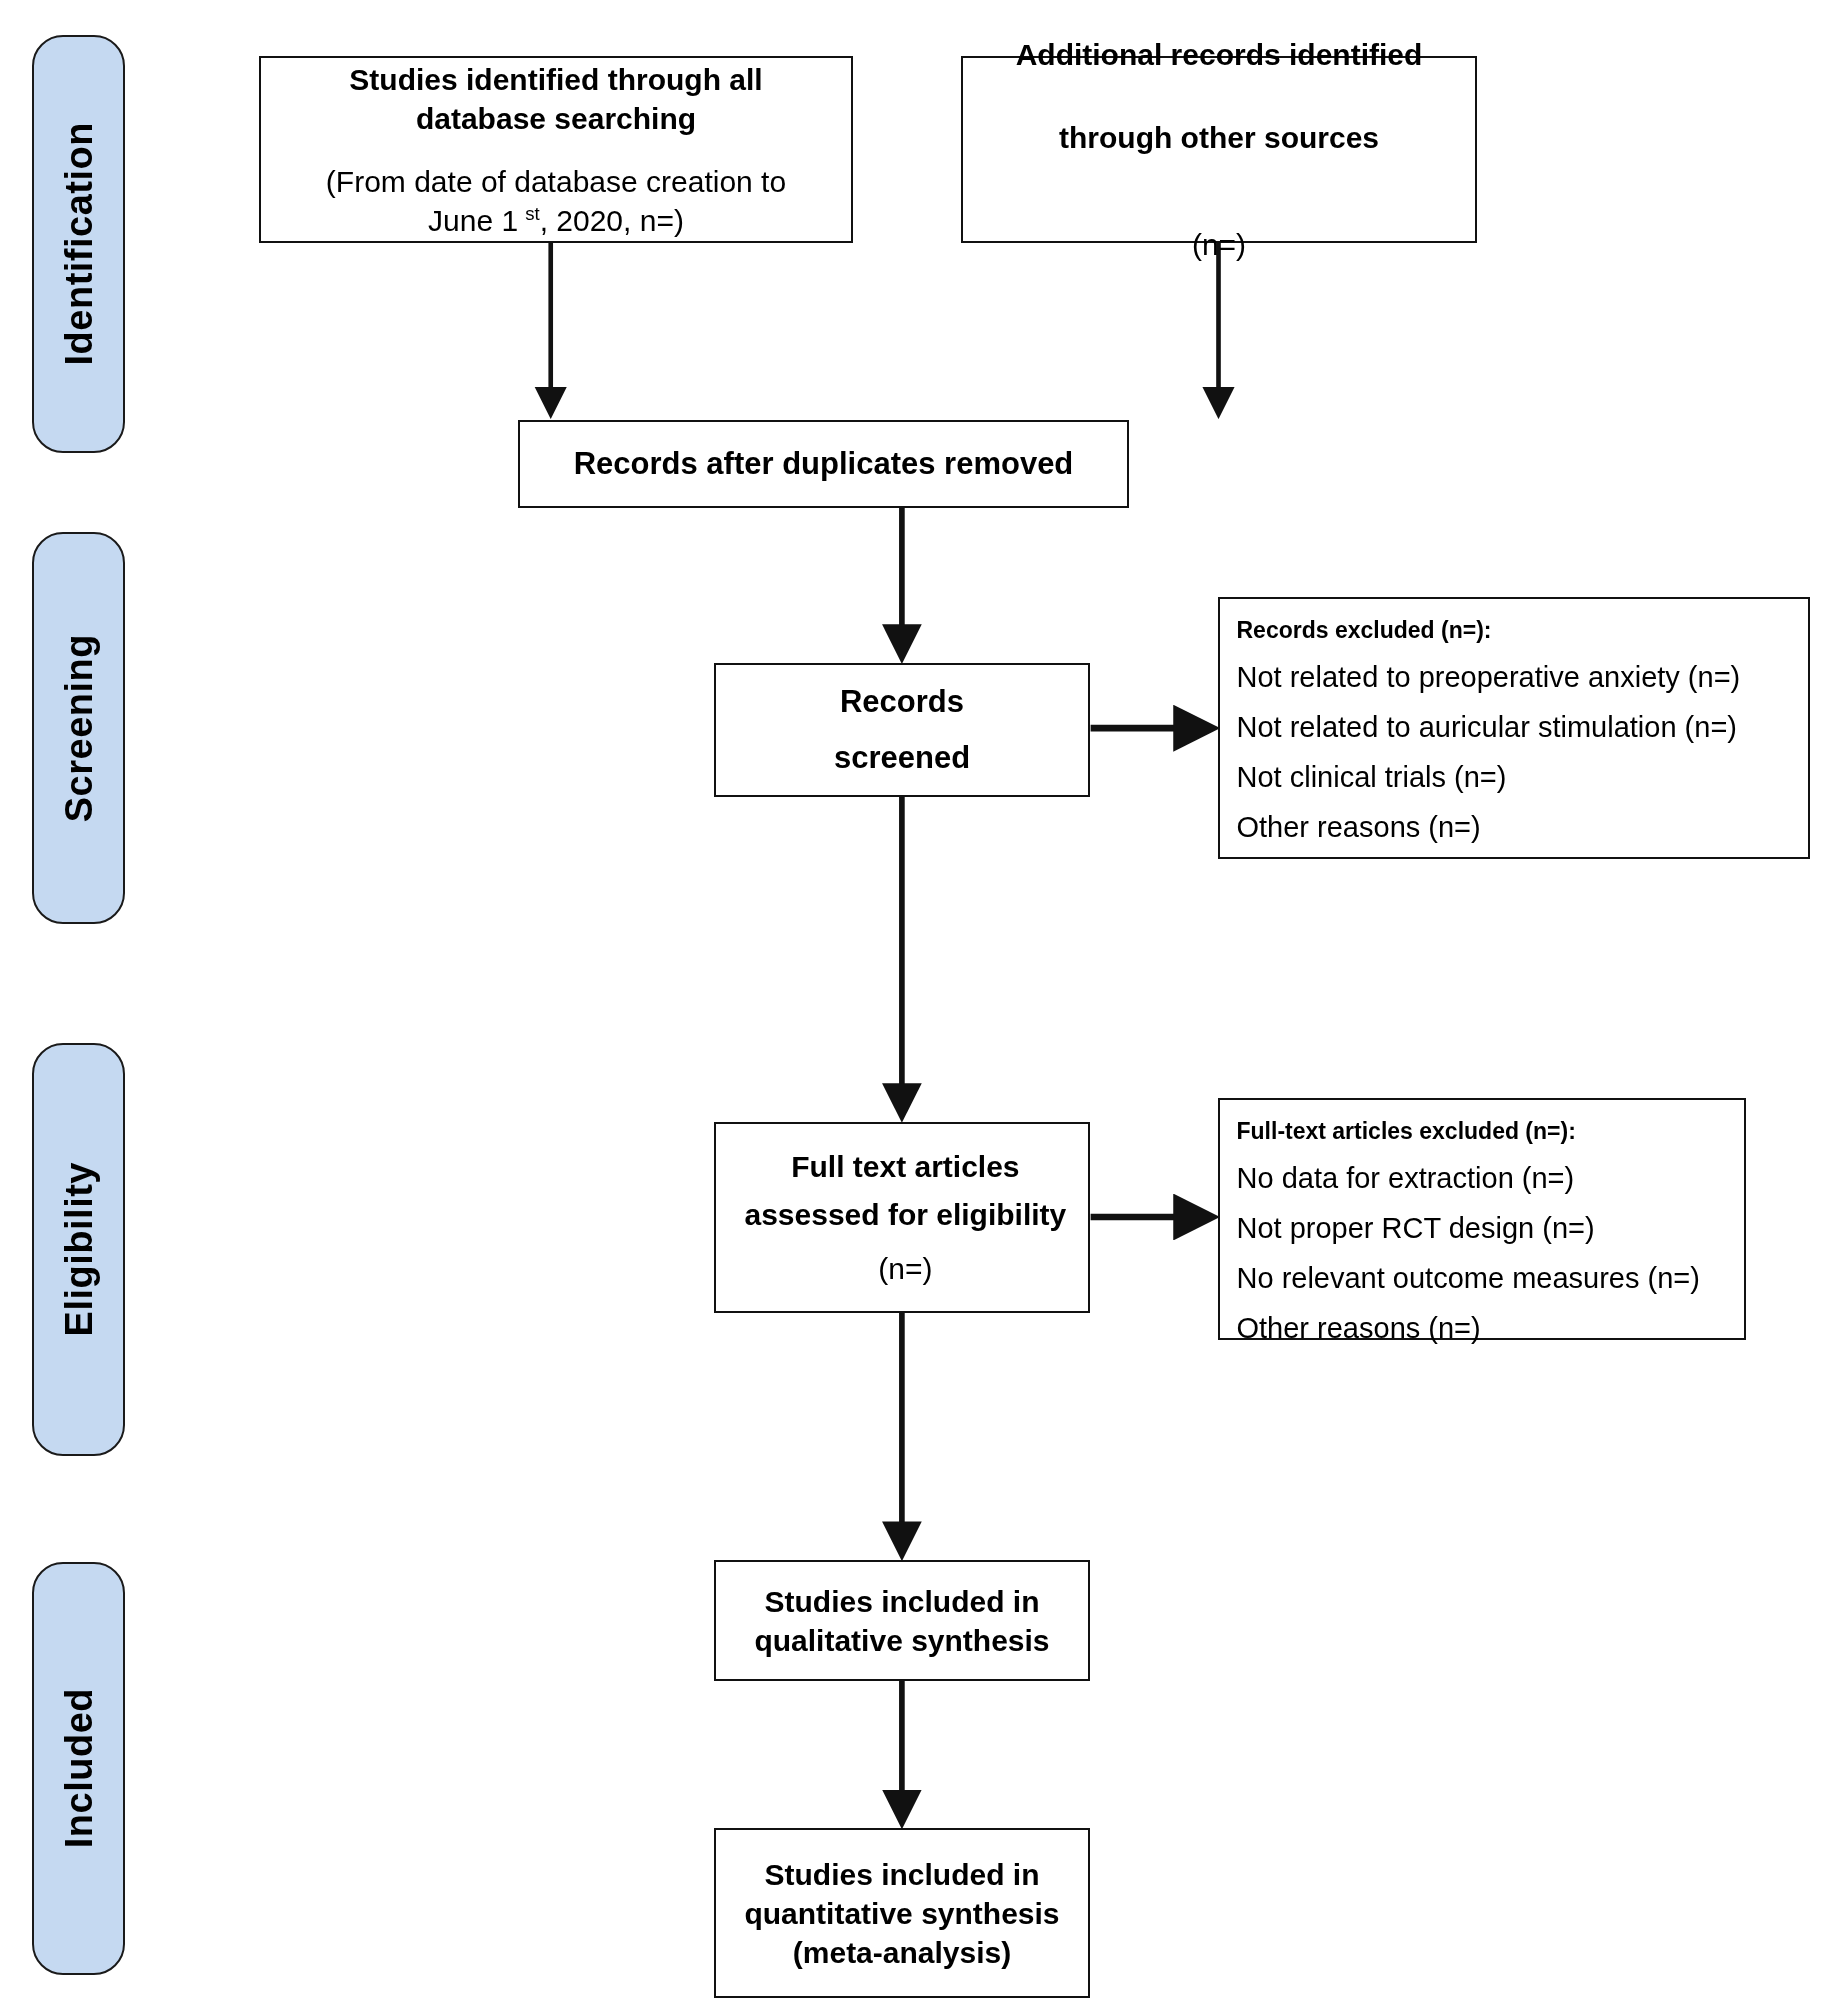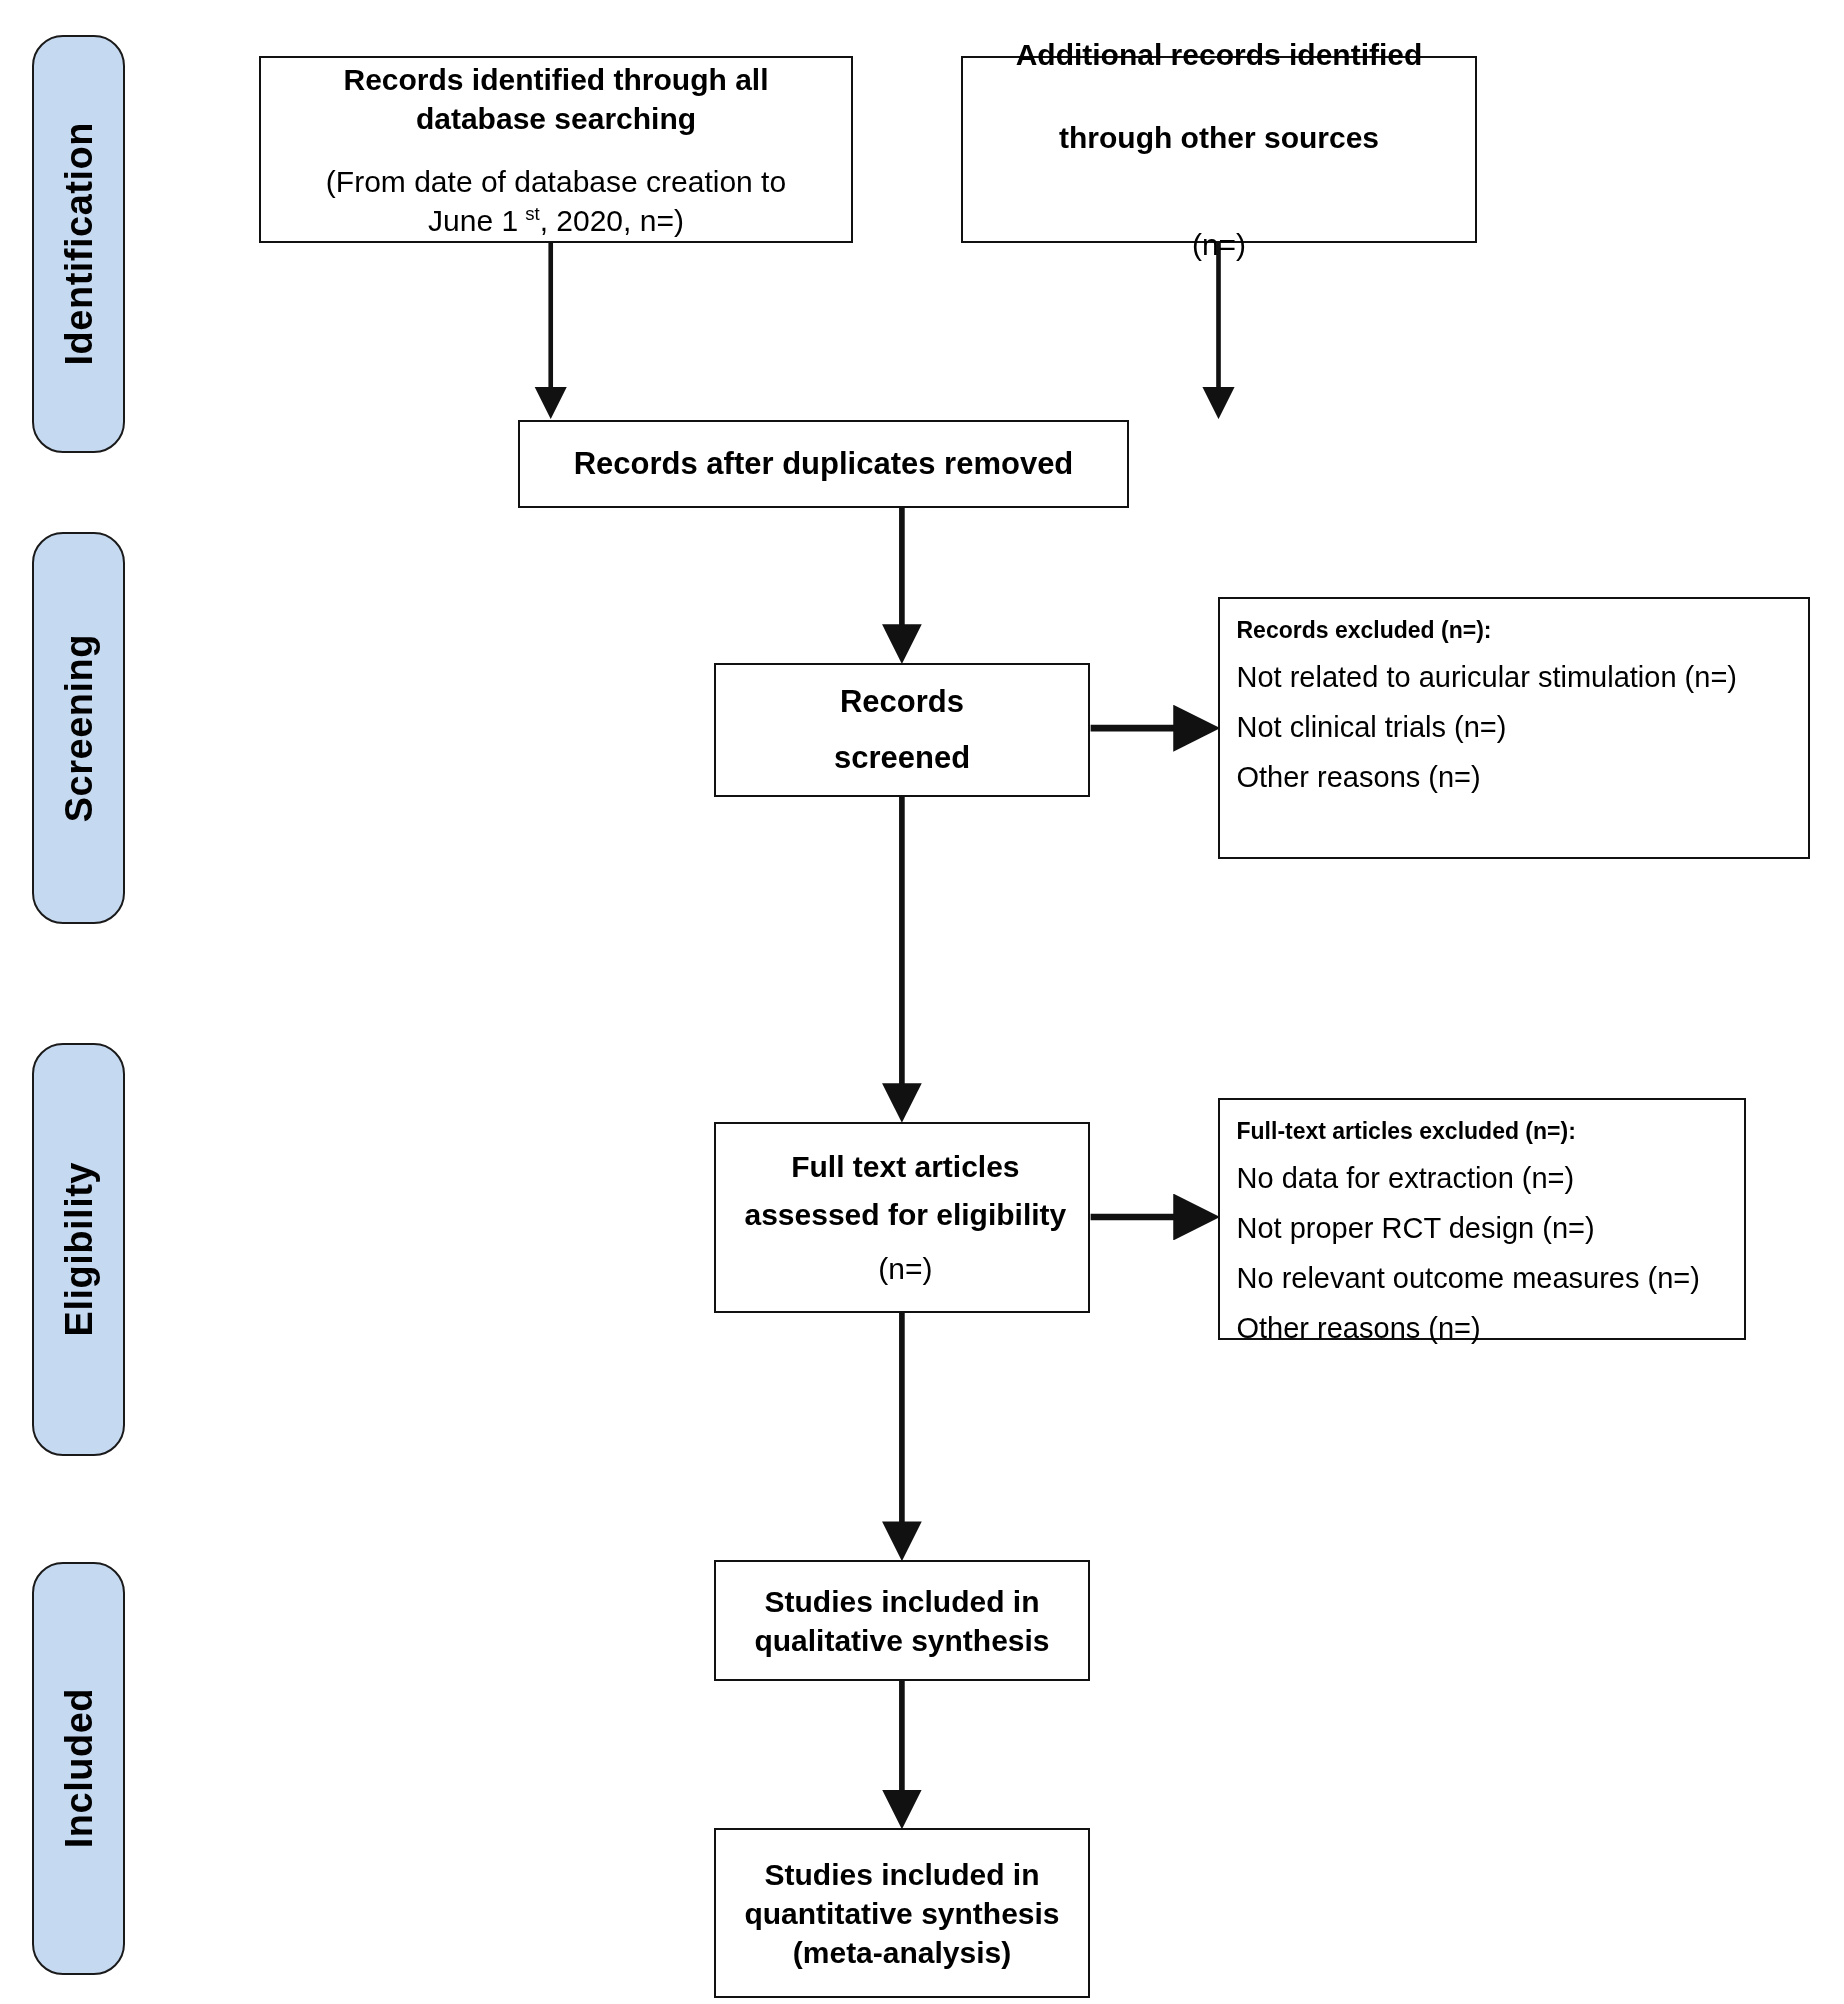--- a/index.html
+++ b/index.html
@@ -151,21 +151,21 @@
 
   <div class="stage-pill" style="left:32px; top:1043px; width:93px; height:413px;">
     <span class="stage-label">Eligibility</span>
   </div>
 
   <div class="stage-pill" style="left:32px; top:1562px; width:93px; height:413px;">
     <span class="stage-label">Included</span>
   </div>
 
   <div class="flow-box" style="left:259px; top:56px; width:594px; height:187px;">
-    <span class="line bold fs-58">Records identified through all</span>
+    <span class="line bold fs-58">Studies identified through all</span>
     <span class="line bold fs-58">database searching</span>
     <span class="line plain fs-58 gap-top-lg">(From date of database creation to</span>
     <span class="line plain fs-58"><span>June 1</span><sup>st</sup><span>, 2020, n=)</span></span>
   </div>
 
   <div class="flow-box" style="left:961px; top:56px; width:516px; height:187px;gap:44px;">
     <span class="line bold fs-58">Additional records identified</span>
     <span class="line bold fs-58">through other sources</span>
     <span class="line plain fs-58 gap-top-lg">(n=)</span>
   </div>
@@ -174,20 +174,21 @@
     <span class="line bold fs-60">Records after duplicates removed</span>
   </div>
 
   <div class="flow-box" style="left:714px; top:663px; width:376px; height:134px;">
     <span class="line bold fs-60">Records</span>
     <span class="line bold fs-60 gap-top-md">screened</span>
   </div>
 
   <div class="excl-box" style="left:1218px; top:597px; width:592px; height:262px;">
     <div class="excl-title">Records excluded (n=):</div>
+    <div class="excl-item">Not related to preoperative anxiety (n=)</div>
     <div class="excl-item">Not related to auricular stimulation (n=)</div>
     <div class="excl-item">Not clinical trials (n=)</div>
     <div class="excl-item">Other reasons (n=)</div>
   </div>
 
   <div class="flow-box" style="left:714px; top:1122px; width:376px; height:191px;padding-left:16px;">
     <span class="line bold fs-58">Full text articles</span>
     <span class="line bold fs-58 gap-top-sm">assessed for eligibility</span>
     <span class="line plain fs-58 gap-top-md">(n=)</span>
   </div>

